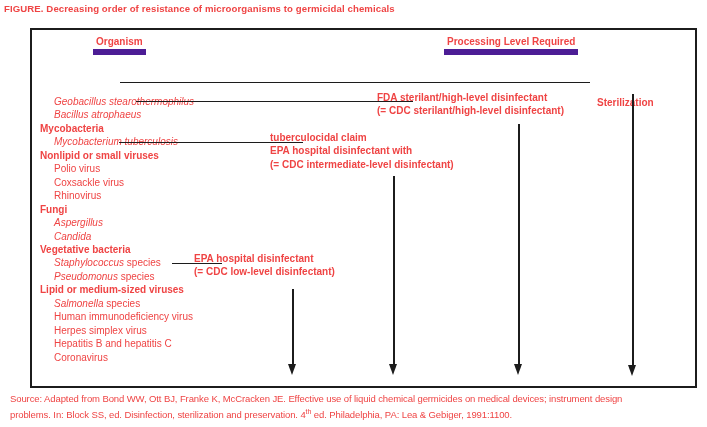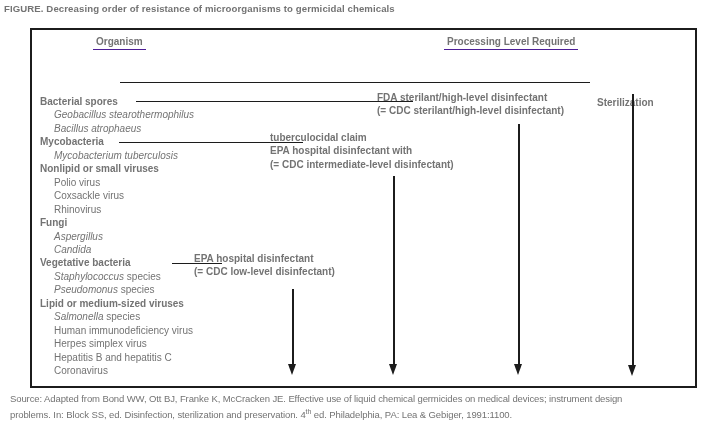--- a/index.html
+++ b/index.html
@@ -1,31 +1,31 @@
 <!DOCTYPE html>
 <html><head>
 <meta charset="utf-8">
 <style>
   html,body{margin:0;padding:0;background:#fff;}
   .canvas{
     position:relative; width:707px; height:427px; overflow:hidden;
-    background:#ffffff; color:#737373;
+    background:#ffffff; color:#ef4444;
     font-family:"Liberation Sans", sans-serif;
   }
   .fig-title{
     position:absolute; left:4px; top:3px;
     font-size:9.6px; font-weight:bold; letter-spacing:0.1px; white-space:nowrap;
   }
   .fig-box{
     position:absolute; left:30px; top:28px; width:667px; height:360px;
     border:2px solid #1c1c1c; box-sizing:border-box;
   }
   .col-header{
     position:absolute; font-size:10px; font-weight:bold; white-space:nowrap;
-    border-bottom:1px solid #4c1d95; padding:0 3px 2px 3px;
+    border-bottom:6px solid #4c1d95; padding:0 3px 2px 3px;
   }
   .hdr-organism{ left:93px; top:36px; }
   .hdr-processing{ left:444px; top:36px; }
   .hline{ position:absolute; height:0; border-top:1px solid #1c1c1c; }
   .steril-line{ left:120px; top:82px; width:470px; }
   .steril-label{
     position:absolute; left:597px; top:75px;
     font-size:10px; font-weight:bold; white-space:nowrap;margin-top:22px;
   }
   .org-list{
@@ -73,21 +73,20 @@
 
   <div class="fig-box"></div>
 
   <div class="col-header hdr-organism">Organism</div>
   <div class="col-header hdr-processing">Processing Level Required</div>
 
   <div class="hline steril-line"></div>
   <div class="steril-label">Sterilization</div>
 
   <div class="org-list">
-    <div class="org-row cat"><span>Bacterial spores</span></div>
     <div class="org-row sp"><i>Geobacillus stearothermophilus</i></div>
     <div class="org-row sp"><i>Bacillus atrophaeus</i></div>
     <div class="org-row cat"><span>Mycobacteria</span></div>
     <div class="org-row sp"><i>Mycobacterium tuberculosis</i></div>
     <div class="org-row cat"><span>Nonlipid or small viruses</span></div>
     <div class="org-row sp"><span>Polio virus</span></div>
     <div class="org-row sp"><span>Coxsackle virus</span></div>
     <div class="org-row sp"><span>Rhinovirus</span></div>
     <div class="org-row cat"><span>Fungi</span></div>
     <div class="org-row sp"><i>Aspergillus</i></div>

